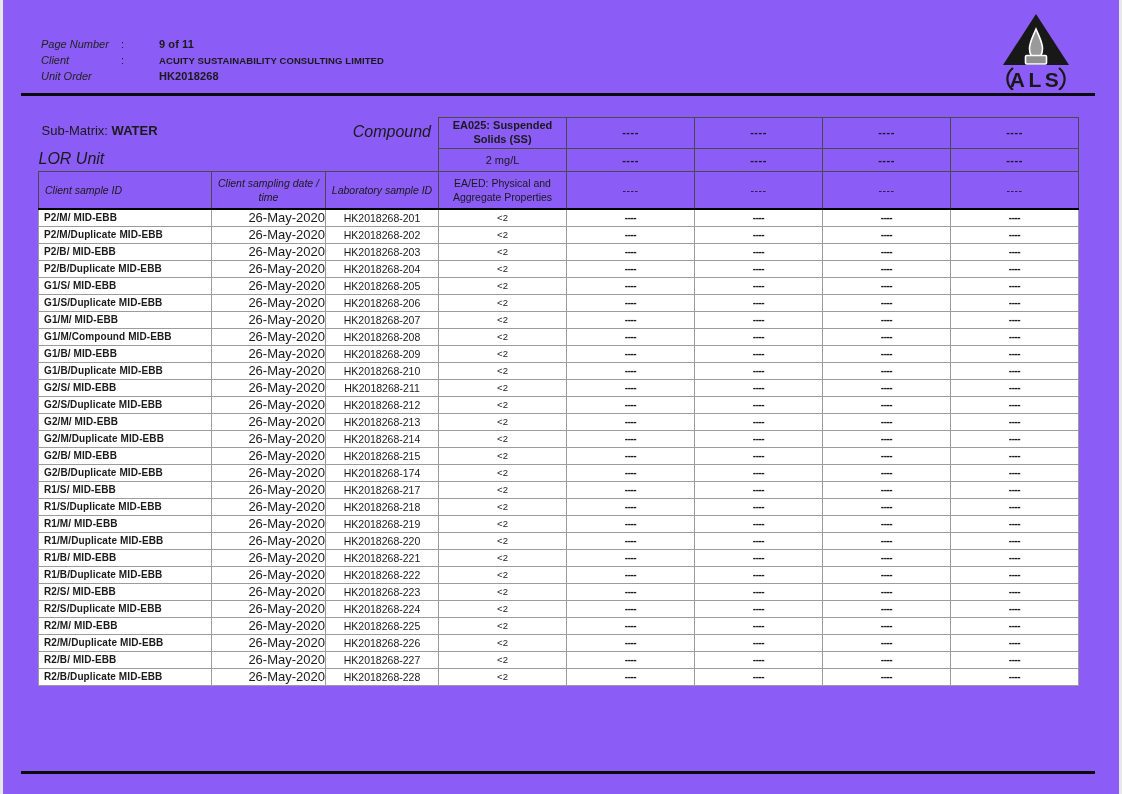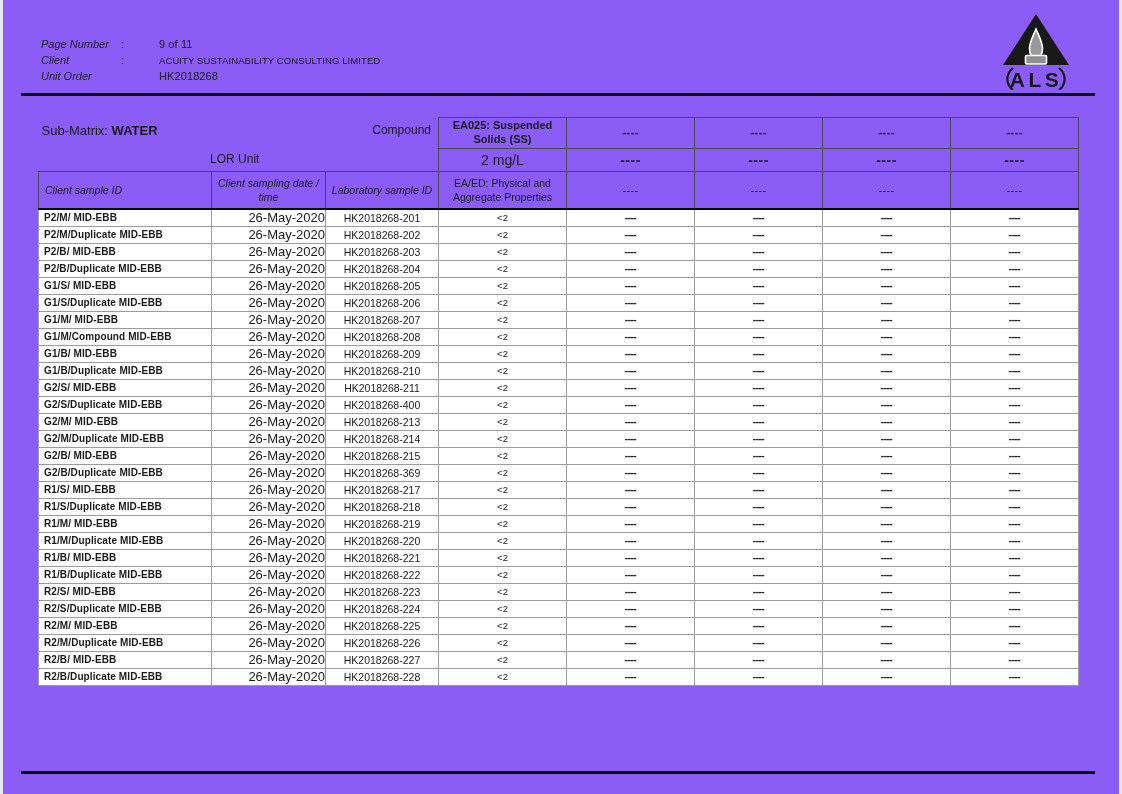--- a/index.html
+++ b/index.html
@@ -7,42 +7,42 @@
   .page {
     position:relative; width:1116px; height:794px; background:#8b5cf6;
     font-family:"Liberation Sans", sans-serif; color:#1a1a1a; overflow:hidden;
     margin:0 auto;
   }
   
   .meta { position:absolute; left:38px; top:38px; }
   .meta-row { display:flex; align-items:baseline; height:16px; }
   .meta-label { font-style:italic; font-size:11px; width:80px; color:#222; }
   .meta-colon { width:13px; font-size:11px; color:#222; }
-  .meta-value { font-weight:normal; font-size:11px; letter-spacing:0.1px;padding-left:25px; }
+  .meta-value { font-weight:bold; font-size:11px; letter-spacing:0.1px;padding-left:25px; }
   .meta-row.small .meta-value { font-size:9.5px; }
   .logo { position:absolute; left:998px; top:12px; }
   .rule { position:absolute; left:18px; width:1074px; height:3px; background:#0b0b0b; }
   .rule-top { top:93px; }
   .rule-bottom { top:771px; }
 
   
   .table-wrap { position:absolute; left:35px; top:117px; }
   table.report { border-collapse:collapse; table-layout:fixed; width:1040px; }
   td { overflow:hidden; }
   
   td.nb { border:none; vertical-align:middle; }
   td.nb-compound { vertical-align:top; padding-top:5px; }
   .submatrix-line { display:flex; justify-content:space-between; align-items:flex-start; }
   .submatrix { font-size:13px; padding-left:3px; }
   .submatrix b { font-weight:bold; }
-  .right-ital { font-size:12px; padding-right:7px; text-align:center; }
+  .right-ital { font-style:italic; font-size:16px; padding-right:7px; text-align:left; }
   
   td.hb { border:1px solid #4a4a4a; text-align:center; vertical-align:middle; padding:1px 4px; }
   tr.row-compound td.hb { font-weight:bold; font-size:11px; line-height:1.25; }
-  tr.row-lor td.hb { font-size:14px; }
+  tr.row-lor td.hb { font-size:11px; }
   tr.row-method td.hb { font-size:10.5px; line-height:1.35; font-weight:normal; }
   td.hb.hdash { font-weight:bold; font-size:10px; letter-spacing:0.5px; }
   td.col-head { font-style:italic; font-size:11px; line-height:1.55; }
   td.col-head.first { text-align:left; padding-left:6px; }
   tr.row-method td, tr.row-method td.nb { border-bottom:2.5px solid #000; }
   
   tbody.data td { border:1px solid #9c9c9c; height:17px; vertical-align:middle; background:#fff; }
   td.c-sid { text-align:left; font-weight:bold; font-size:10px; padding-left:5px; letter-spacing:0.1px; }
   td.c-date { text-align:right; font-size:13px; }
   td.c-lab { text-align:center; font-size:10.5px; }
@@ -239,21 +239,21 @@
       <td class="c-lab">HK2018268-211</td>
       <td class="c-val">&lt;2</td>
       <td class="c-val dash">----</td>
       <td class="c-val dash">----</td>
       <td class="c-val dash">----</td>
       <td class="c-val dash">----</td>
     </tr>
           <tr>
       <td class="c-sid">G2/S/Duplicate MID-EBB</td>
       <td class="c-date">26-May-2020</td>
-      <td class="c-lab">HK2018268-400</td>
+      <td class="c-lab">HK2018268-212</td>
       <td class="c-val">&lt;2</td>
       <td class="c-val dash">----</td>
       <td class="c-val dash">----</td>
       <td class="c-val dash">----</td>
       <td class="c-val dash">----</td>
     </tr>
           <tr>
       <td class="c-sid">G2/M/ MID-EBB</td>
       <td class="c-date">26-May-2020</td>
       <td class="c-lab">HK2018268-213</td>
@@ -279,21 +279,21 @@
       <td class="c-lab">HK2018268-215</td>
       <td class="c-val">&lt;2</td>
       <td class="c-val dash">----</td>
       <td class="c-val dash">----</td>
       <td class="c-val dash">----</td>
       <td class="c-val dash">----</td>
     </tr>
           <tr>
       <td class="c-sid">G2/B/Duplicate MID-EBB</td>
       <td class="c-date">26-May-2020</td>
-      <td class="c-lab">HK2018268-369</td>
+      <td class="c-lab">HK2018268-174</td>
       <td class="c-val">&lt;2</td>
       <td class="c-val dash">----</td>
       <td class="c-val dash">----</td>
       <td class="c-val dash">----</td>
       <td class="c-val dash">----</td>
     </tr>
           <tr>
       <td class="c-sid">R1/S/ MID-EBB</td>
       <td class="c-date">26-May-2020</td>
       <td class="c-lab">HK2018268-217</td>

